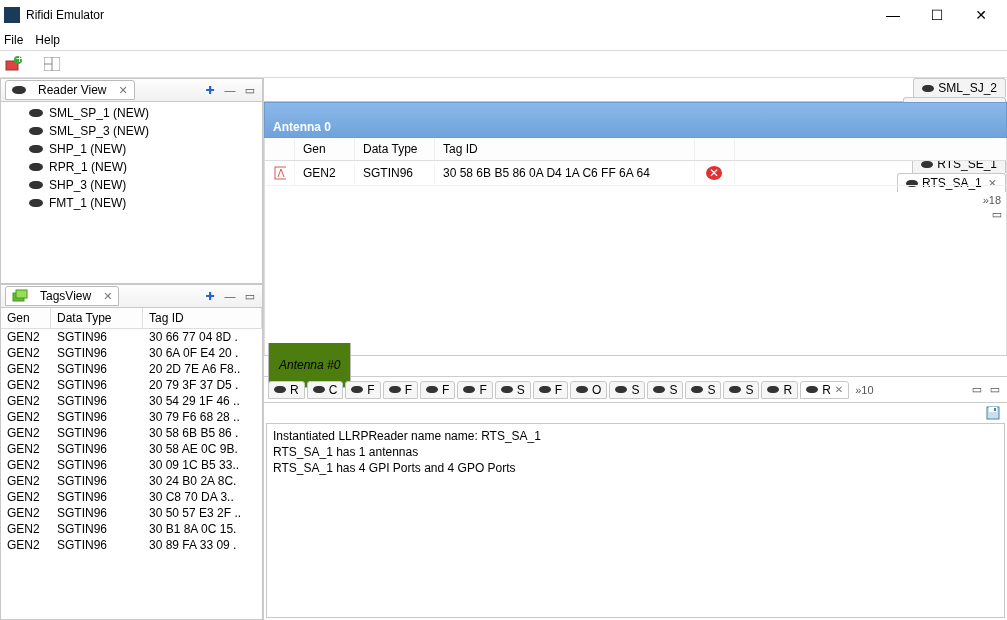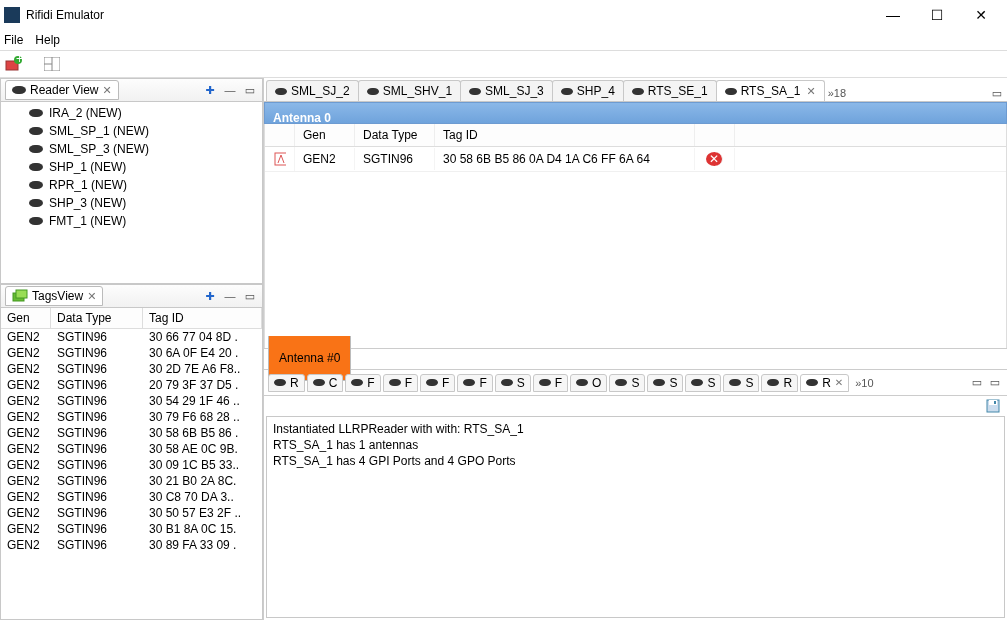--- a/index.html
+++ b/index.html
@@ -10,49 +10,49 @@
 .titlebar .win-controls { display: flex; }
 .titlebar .win-controls span { width: 44px; height: 28px; display: flex; align-items: center; justify-content: center; font-size: 14px; cursor: pointer; }
 .menubar { height: 20px; display: flex; align-items: center; padding: 0 4px; gap: 12px; }
 .menubar span { cursor: pointer; }
 .toolbar { height: 28px; display: flex; align-items: center; padding: 2px 4px; gap: 18px; border-top: 1px solid #ddd; border-bottom: 1px solid #ddd; }
 .tb-icon { width: 20px; height: 20px; display:flex; align-items:center; justify-content:center; cursor:pointer; }
 .main { flex: 1; display: flex; min-height: 0; }
 .left-col { width: 264px; display: flex; flex-direction: column; border-right: 1px solid #ccc; min-height:0;}
 .right-col { flex: 1; display: flex; flex-direction: column; min-height:0; }
 .view-header { height: 24px; background: linear-gradient(#fdfdfd,#f1f1f1); border: 1px solid #c8c8c8; display: flex; align-items: center; padding: 0 4px; font-size: 12px; gap: 4px;}
-.view-header .vh-title { display:flex; align-items:center; gap:4px; background:#fff; border:1px solid #bbb; border-radius:3px 3px 0 0; padding:1px 6px; height:20px;}
+.view-header .vh-title { display:flex; align-items:center; gap:12px; background:#fff; border:1px solid #bbb; border-radius:3px 3px 0 0; padding:1px 6px; height:20px;}
 .view-header .spacer { flex:1; }
 .vh-btn { width:16px; height:16px; display:flex; align-items:center; justify-content:center; cursor:pointer; font-size:11px; color:#555;}
 .reader-list { flex:1; border:1px solid #c8c8c8; border-top:none; overflow-y:scroll; padding:2px 0; min-height:0;}
 .reader-item { display:flex; align-items:center; padding:1px 8px 1px 28px; gap:6px; cursor:pointer; height:18px;}
 .reader-icon { width:14px; height:8px; background:#333; border-radius:50%/60%; }
 .tagsview { display:flex; flex-direction:column; flex:1; min-height:0;}
 .tags-table { flex:1; border:1px solid #c8c8c8; border-top:none; overflow-y:scroll; min-height:0;}
 .tags-header { display:flex; background:#fdfdfd; border-bottom:1px solid #ddd; position:sticky; top:0;}
 .tags-header div { padding:3px 6px; border-right:1px solid #ddd; font-size:12px;}
 .tags-row { display:flex; }
 .tags-row div { padding:1px 6px; font-size:12px; white-space:nowrap; overflow:hidden;}
 .col-gen{width:50px;} .col-dt{width:92px;} .col-tid{flex:1;}
-.editor-tabs { height:24px; display:flex; align-items:flex-end; border-bottom:1px solid #c8c8c8; padding:0 2px; gap:0;}
+.editor-tabs { height:24px; display:flex; align-items:flex-end; border-bottom:1px solid #c8c8c8; padding:0 2px; gap:0;flex-direction:column;}
 .etab { display:flex; align-items:center; gap:4px; padding:2px 8px; border:1px solid #c8c8c8; border-bottom:none; background:#f4f4f4; margin-right:-1px; cursor:pointer; border-radius:3px 3px 0 0; font-size:12px; height:21px;}
 .etab.active { background:#fff; }
 .etab .reader-icon{width:12px;height:7px;}
 .etab .close{font-size:11px;color:#777;margin-left:2px;}
 .overflow-ind{padding:2px 4px;font-size:11px;color:#555;cursor:pointer;}
-.antenna-header { height:22px; background:linear-gradient(#8bb8e8,#6fa3dc); color:#fff; font-weight:bold; padding:8px 8px; border:1px solid #6d9bd1; font-size:12px;}
+.antenna-header { height:22px; background:linear-gradient(#8bb8e8,#6fa3dc); color:#fff; font-weight:bold; padding:17px 8px; border:1px solid #6d9bd1; font-size:12px;}
 .antenna-table { flex:1; border-left:1px solid #ddd; border-right:1px solid #ddd; overflow:auto; min-height:0;}
 .ant-header { display:flex; border-bottom:1px solid #ddd; background:#fdfdfd;}
 .ant-header div{padding:4px 8px; border-right:1px solid #eee; font-size:12px;}
 .ant-row { display:flex; align-items:center; border-bottom:1px solid #f0f0f0;}
 .ant-row div{padding:4px 8px; border-right:1px solid #f4f4f4; font-size:12px;}
 .acol-icon{width:30px;display:flex;justify-content:center;} .acol-gen{width:60px;} .acol-dt{width:80px;} .acol-tid{width:260px;} .acol-del{width:40px;display:flex;justify-content:center;}
 .del-icon{width:14px;height:14px;background:#d33;border-radius:50%;display:flex;align-items:center;justify-content:center;color:#fff;font-size:9px;}
 .bottom-tabs{height:22px;border-top:1px solid #ccc; border-bottom:1px solid #ccc; display:flex; align-items:center; padding:0 4px;}
-.btab{border:1px solid #bbb;border-top:none;padding:15px 10px;border-radius:0 0 3px 3px;font-size:12px;cursor:pointer;background:#f97316;margin-top:-1px;}
+.btab{border:1px solid #bbb;border-top:none;padding:15px 10px;border-radius:0 0 3px 3px;font-size:12px;cursor:pointer;background:#4d7c0f;margin-top:-1px;font-style:italic;}
 .port-tabs{height:26px;display:flex;align-items:center;padding:2px 4px;gap:2px;border-bottom:1px solid #ccc; overflow:hidden;}
 .ptab{display:flex;align-items:center;gap:4px;border:1px solid #c8c8c8;padding:1px 5px;border-radius:3px 3px 0 0;font-size:12px;cursor:pointer;background:#f6f6f6;}
 .ptab .reader-icon{width:12px;height:7px;}
 .ptab.active{background:#fff;}
 .port-tabs .spacer{flex:1;}
 .console-wrapper{flex:1;display:flex;flex-direction:column;min-height:0;}
 .console-tools{height:20px;display:flex;justify-content:flex-end;align-items:center;padding:0 6px;gap:4px;}
 .console{flex:1;border:1px solid #c8c8c8;margin:0 2px 2px 2px;overflow-y:scroll;padding:4px 6px;min-height:0;}
 .console div{font-size:12px;line-height:1.35;}
 .reader-view-section{height:206px;display:flex;flex-direction:column;}
@@ -102,24 +102,20 @@
           <span class="close" style="font-size:11px;color:#777;">✕</span>
         </div>
         <div class="spacer"></div>
         <div class="vh-btn" style="color:#26c;">✚</div>
         <div class="vh-btn">—</div>
         <div class="vh-btn">▭</div>
       </div>
       <div class="reader-list" id="reader-list">
           <div class="reader-item">
             <div class="reader-icon"></div>
-            <span>IRA_2 (NEW)</span>
-          </div>
-          <div class="reader-item">
-            <div class="reader-icon"></div>
             <span>SML_SP_1 (NEW)</span>
           </div>
           <div class="reader-item">
             <div class="reader-icon"></div>
             <span>SML_SP_3 (NEW)</span>
           </div>
           <div class="reader-item">
             <div class="reader-icon"></div>
             <span>SHP_1 (NEW)</span>
           </div>
@@ -166,21 +162,21 @@
               <div class="col-tid">30 66 77 04 8D .</div>
             </div>
             <div class="tags-row">
               <div class="col-gen">GEN2</div>
               <div class="col-dt">SGTIN96</div>
               <div class="col-tid">30 6A 0F E4 20 .</div>
             </div>
             <div class="tags-row">
               <div class="col-gen">GEN2</div>
               <div class="col-dt">SGTIN96</div>
-              <div class="col-tid">30 2D 7E A6 F8..</div>
+              <div class="col-tid">20 2D 7E A6 F8..</div>
             </div>
             <div class="tags-row">
               <div class="col-gen">GEN2</div>
               <div class="col-dt">SGTIN96</div>
               <div class="col-tid">20 79 3F 37 D5 .</div>
             </div>
             <div class="tags-row">
               <div class="col-gen">GEN2</div>
               <div class="col-dt">SGTIN96</div>
               <div class="col-tid">30 54 29 1F 46 ..</div>
@@ -201,21 +197,21 @@
               <div class="col-tid">30 58 AE 0C 9B.</div>
             </div>
             <div class="tags-row">
               <div class="col-gen">GEN2</div>
               <div class="col-dt">SGTIN96</div>
               <div class="col-tid">30 09 1C B5 33..</div>
             </div>
             <div class="tags-row">
               <div class="col-gen">GEN2</div>
               <div class="col-dt">SGTIN96</div>
-              <div class="col-tid">30 21 B0 2A 8C.</div>
+              <div class="col-tid">30 24 B0 2A 8C.</div>
             </div>
             <div class="tags-row">
               <div class="col-gen">GEN2</div>
               <div class="col-dt">SGTIN96</div>
               <div class="col-tid">30 C8 70 DA 3..</div>
             </div>
             <div class="tags-row">
               <div class="col-gen">GEN2</div>
               <div class="col-dt">SGTIN96</div>
               <div class="col-tid">30 50 57 E3 2F ..</div>
@@ -366,19 +362,19 @@
       <div class="console-tools">
         <div class="vh-btn">
           <svg width="14" height="14">
               <rect x="1" y="1" width="12" height="12" fill="#cde" stroke="#48a"></rect>
               <rect x="3" y="1" width="8" height="5" fill="#fff"></rect>
               <rect x="8" y="2" width="2" height="3" fill="#48a"></rect>
             </svg>
         </div>
       </div>
       <div class="console" id="console">
-          <div>Instantiated LLRPReader with with: RTS_SA_1</div>
+          <div>Instantiated LLRPReader name name: RTS_SA_1</div>
           <div>RTS_SA_1 has 1 antennas</div>
           <div>RTS_SA_1 has 4 GPI Ports and 4 GPO Ports</div>
         </div>
     </div>
   </div>
 </div>
 
 </body></html>

